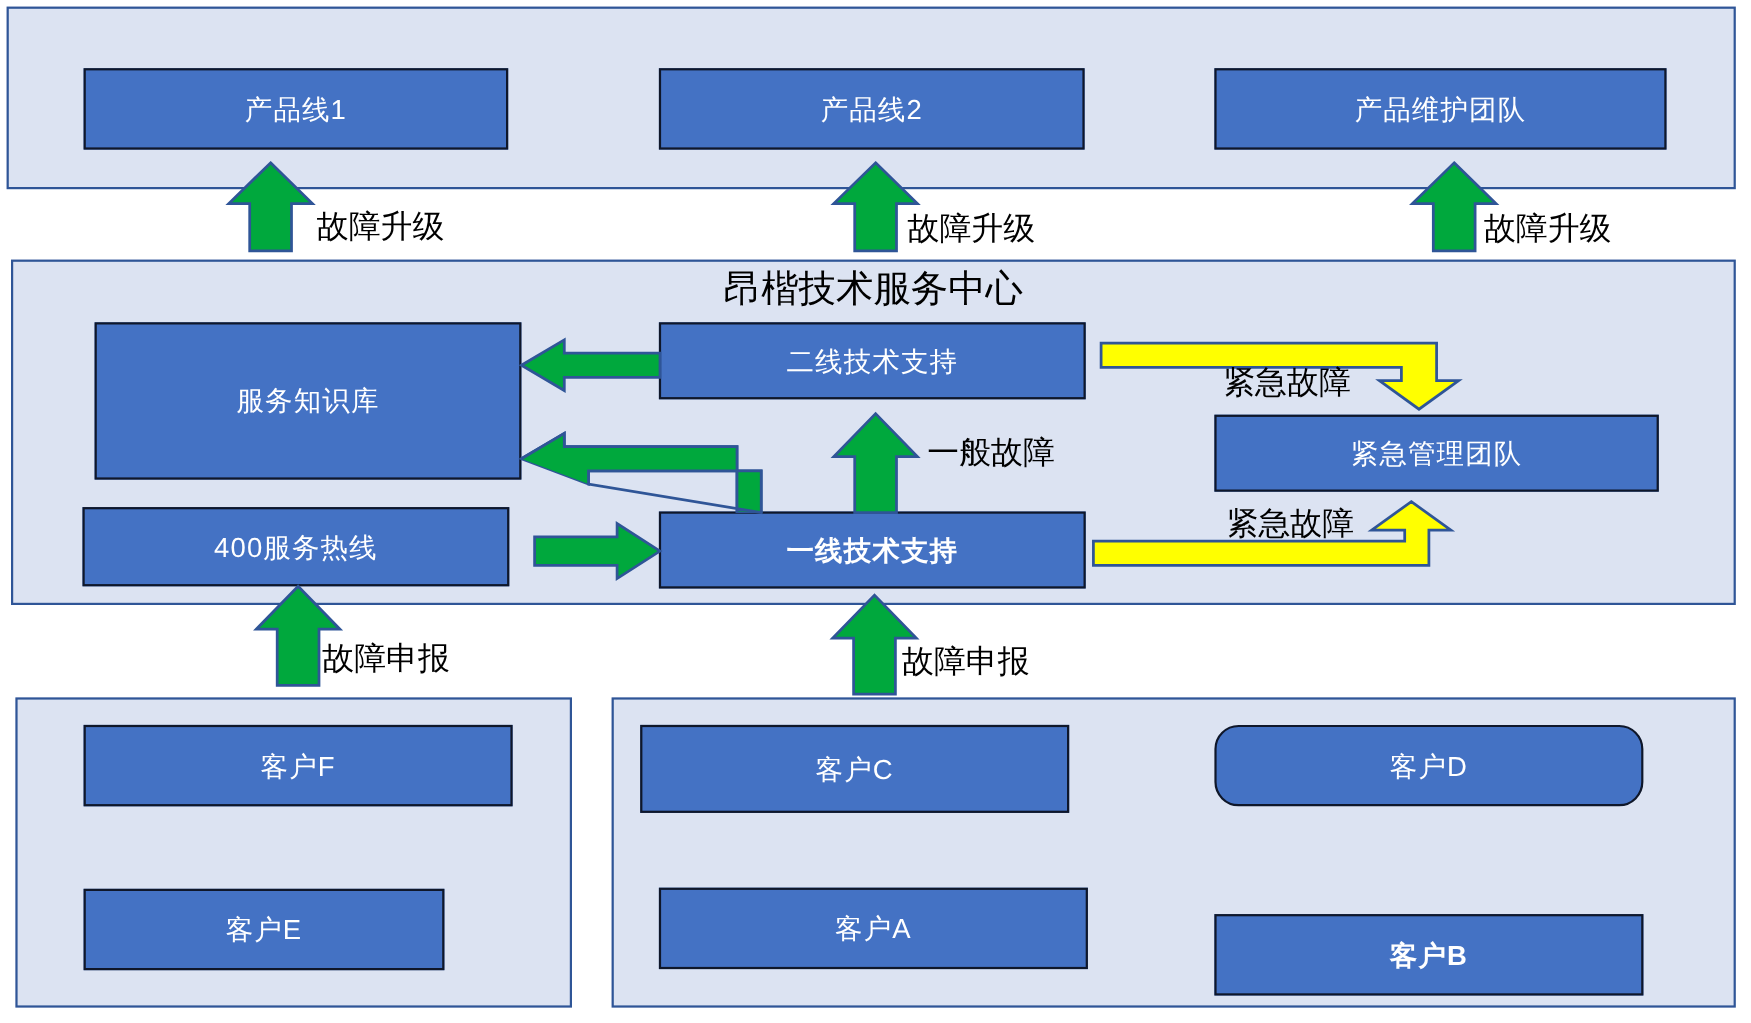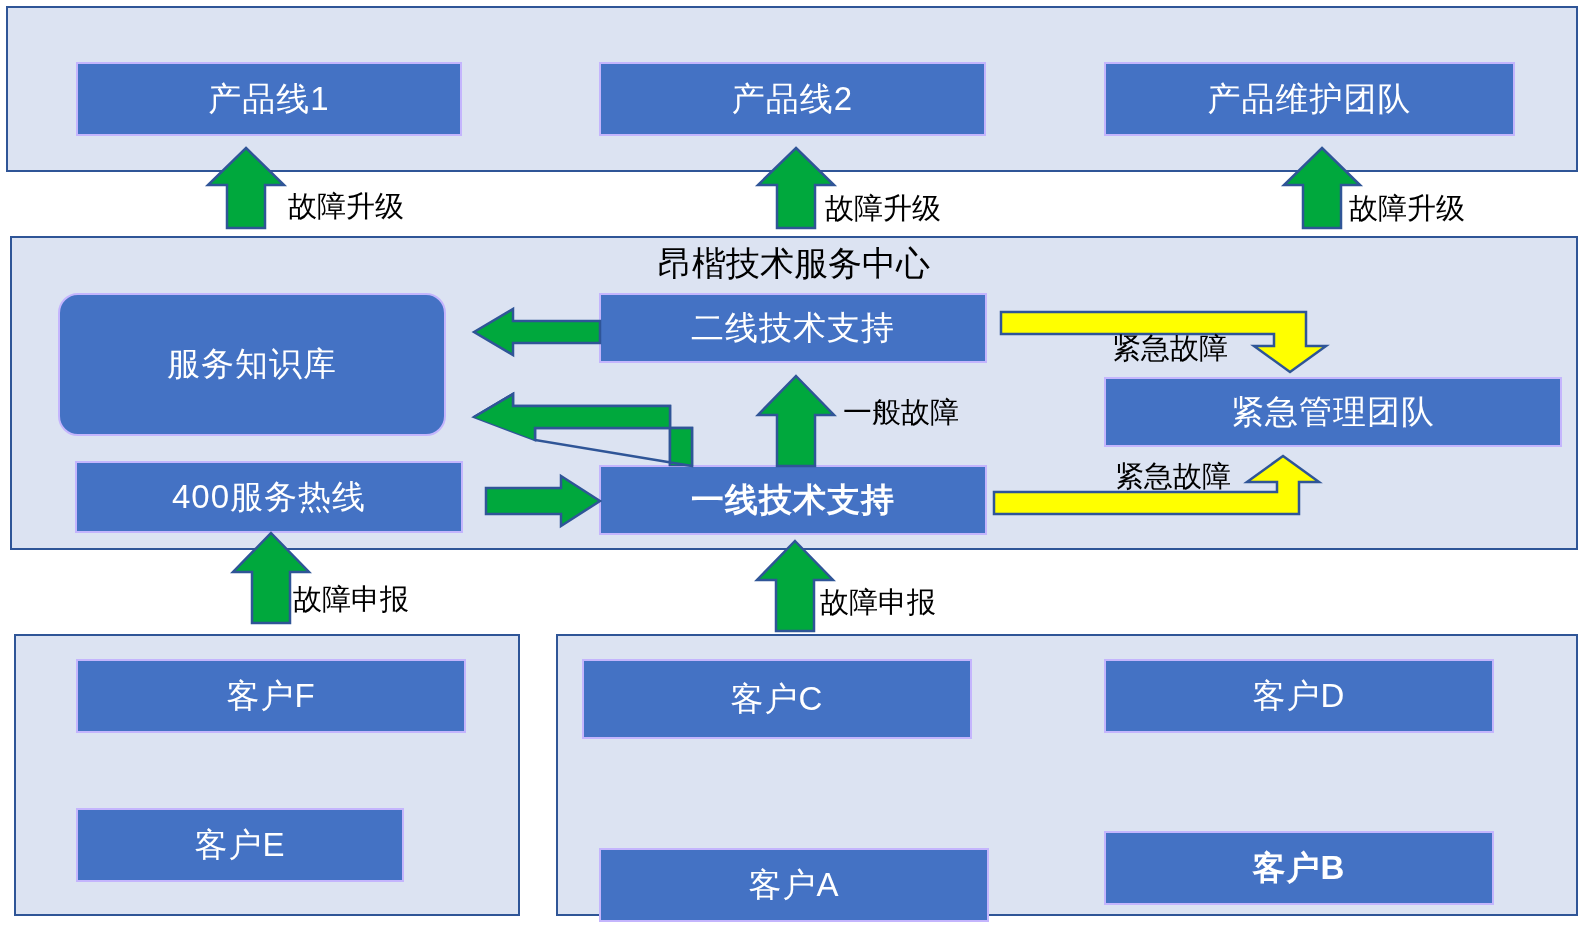--- a/index.html
+++ b/index.html
@@ -27,27 +27,27 @@
     position: absolute;
     color: #000000;
     font-size: 34px;
     line-height: 1;
     white-space: nowrap;
     text-align: center;
   }
   .node {
     position: absolute;
     background: #4472C4;
-    border: 2px solid #c4b5fd;
+    border: 2px solid #0f172a;
     box-sizing: border-box;
     color: #ffffff;
     display: flex;
     align-items: center;
     justify-content: center;
-    font-size: 33px;
+    font-size: 25px;
     letter-spacing: 1px;
     white-space: nowrap;
   }
   .edge-label {
     position: absolute;
     color: #000000;
     font-size: 29px;
     line-height: 1;
     white-space: nowrap;
   }
@@ -63,34 +63,34 @@
 
   <div class="group" style="left:6px; top:6px; width:1572px; height:166px;"></div>
 
   <div class="node" style="left:76px; top:62px; width:386px; height:74px;">产品线1</div>
   <div class="node" style="left:599px; top:62px; width:387px; height:74px;">产品线2</div>
   <div class="node" style="left:1104px; top:62px; width:411px; height:74px;">产品维护团队</div>
 
   <div class="group" style="left:10px; top:236px; width:1568px; height:314px;"></div>
   <div class="group-title" style="left:10px; top:246px; width:1568px;">昂楷技术服务中心</div>
 
-  <div class="node" style="left:58px; top:293px; width:388px; height:143px;border-radius:20px;">服务知识库</div>
+  <div class="node" style="left:86px; top:293px; width:388px; height:143px;">服务知识库</div>
   <div class="node" style="left:599px; top:293px; width:388px; height:70px;">二线技术支持</div>
-  <div class="node" style="left:1104px; top:377px; width:458px; height:70px;">紧急管理团队</div>
+  <div class="node" style="left:1104px; top:377px; width:404px; height:70px;">紧急管理团队</div>
   <div class="node" style="left:75px; top:461px; width:388px; height:72px;">400服务热线</div>
   <div class="node" style="left:599px; top:465px; width:388px; height:70px;font-weight:bold;">一线技术支持</div>
 
   <div class="group" style="left:14px; top:634px; width:506px; height:282px;"></div>
   <div class="node" style="left:76px; top:659px; width:390px; height:74px;">客户F</div>
   <div class="node" style="left:76px; top:808px; width:328px; height:74px;">客户E</div>
 
   <div class="group" style="left:556px; top:634px; width:1022px; height:282px;"></div>
   <div class="node" style="left:582px; top:659px; width:390px; height:80px;">客户C</div>
-  <div class="node" style="left:1104px; top:659px; width:390px; height:74px;">客户D</div>
-  <div class="node" style="left:599px; top:807px; width:390px; height:74px;margin-top:41px;">客户A</div>
+  <div class="node" style="left:1104px; top:659px; width:390px; height:74px;border-radius:22px;">客户D</div>
+  <div class="node" style="left:599px; top:807px; width:390px; height:74px;">客户A</div>
   <div class="node" style="left:1104px; top:831px; width:390px; height:74px;font-weight:bold;">客户B</div>
 
   <div class="arrow" style="left:207px; top:147px; width:78px; height:82px;">
     <svg width="78" height="82" viewBox="0 0 78 82">
       <polygon points="39,1 77,38 58,38 58,81 20,81 20,38 1,38" fill="#00A83D" stroke="#2F5597" stroke-width="2.5"></polygon>
     </svg>
   </div>
   <div class="edge-label" style="left:288px; top:192px;">故障升级</div>
 
   <div class="arrow" style="left:757px; top:147px; width:78px; height:82px;">

